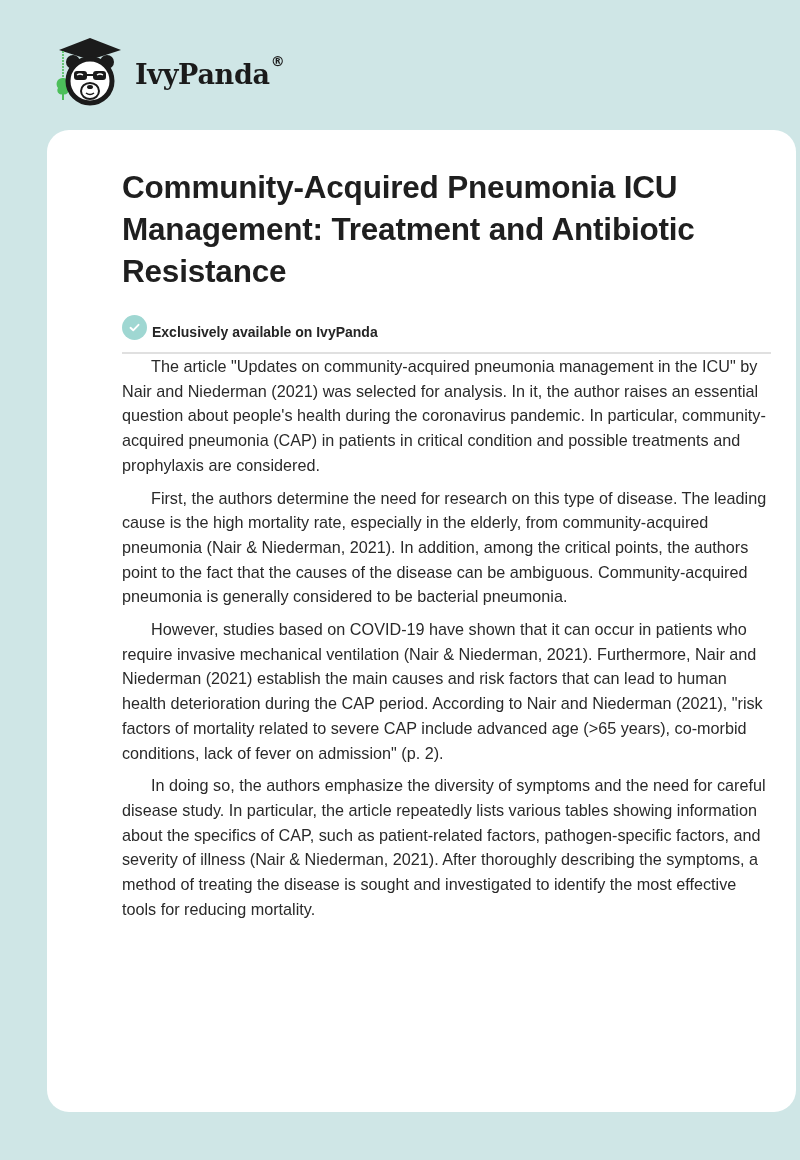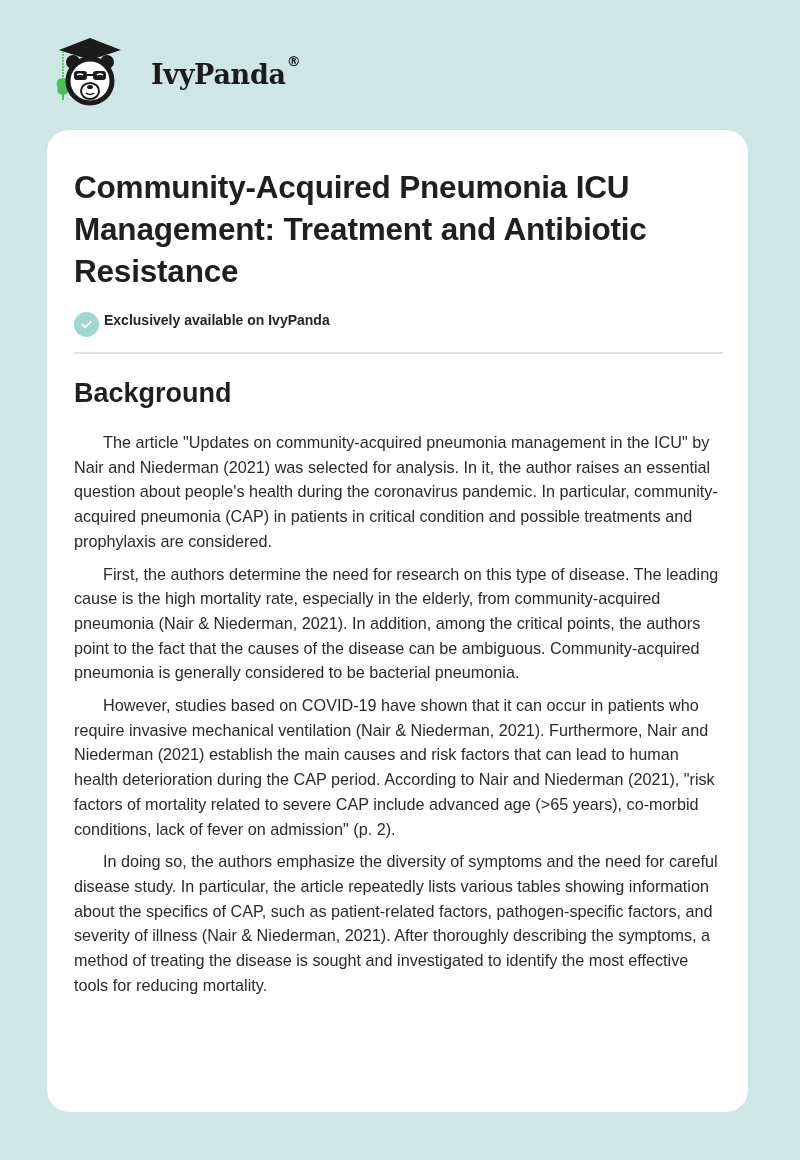--- a/index.html
+++ b/index.html
@@ -33,57 +33,58 @@
     .brand-logo {
       width: 82px;
       height: 72px;
       display: block;
     }
     .brand-name {
       font-family: "DejaVu Serif", serif;
       font-weight: bold;
       font-size: 27px;
       color: #1b1b1b;
-      margin-left: 20px;
+      margin-left: 4px;
       margin-top: 4px;
       letter-spacing: -0.3px;
     }
     .brand-reg {
       font-family: "DejaVu Sans", sans-serif;
       font-size: 14px;
       vertical-align: top;
       position: relative;
       top: -6px;
       margin-left: 1px;
       font-weight: bold;
     }
     .card {
       position: absolute;
       left: 47px;
       top: 130px;
       width: 701px;
       height: 982px;
       background: #ffffff;
       border-radius: 22px;
+      padding-left: 48px;
     }
     .card-inner {
       padding: 36px 25px 0 27px;
     }
     .essay-title {
       font-family: "Liberation Sans", sans-serif;
       font-weight: bold;
       font-size: 31.5px;
       line-height: 42px;
       color: #1f1f1f;
       margin: 0;
       letter-spacing: -0.2px;
     }
     .exclusive {
       display: flex;
-      align-items: flex-start;
+      align-items: flex-end;
       margin-top: 20px;
       height: 28px;
     }
     .check-badge {
       width: 25px;
       height: 25px;
       border-radius: 50%;
       background: #9fd7d2;
       display: flex;
       align-items: center;
@@ -162,20 +163,19 @@
         <svg width="13" height="13" viewBox="0 0 13 13" xmlns="http://www.w3.org/2000/svg">
           <path d="M2.5,6.8 L5.2,9.3 L10.5,3.8" stroke="#ffffff" stroke-width="1.9" fill="none" stroke-linecap="round" stroke-linejoin="round"></path>
         </svg>
       </span>
       <span class="exclusive-text">Exclusively available on IvyPanda</span>
     </div>
 
     <div class="divider"></div>
 
     <section>
-      <h2 class="section-heading">Background</h2>
       <p class="paragraph">The article "Updates on community-acquired pneumonia management in the ICU" by Nair and Niederman (2021) was selected for analysis. In it, the author raises an essential question about people's health during the coronavirus pandemic. In particular, community-acquired pneumonia (CAP) in patients in critical condition and possible treatments and prophylaxis are considered.</p>
       <p class="paragraph">First, the authors determine the need for research on this type of disease. The leading cause is the high mortality rate, especially in the elderly, from community-acquired pneumonia (Nair &amp; Niederman, 2021). In addition, among the critical points, the authors point to the fact that the causes of the disease can be ambiguous. Community-acquired pneumonia is generally considered to be bacterial pneumonia.</p>
       <p class="paragraph">However, studies based on COVID-19 have shown that it can occur in patients who require invasive mechanical ventilation (Nair &amp; Niederman, 2021). Furthermore, Nair and Niederman (2021) establish the main causes and risk factors that can lead to human health deterioration during the CAP period. According to Nair and Niederman (2021), "risk factors of mortality related to severe CAP include advanced age (&gt;65 years), co-morbid conditions, lack of fever on admission" (p. 2).</p>
       <p class="paragraph">In doing so, the authors emphasize the diversity of symptoms and the need for careful disease study. In particular, the article repeatedly lists various tables showing information about the specifics of CAP, such as patient-related factors, pathogen-specific factors, and severity of illness (Nair &amp; Niederman, 2021). After thoroughly describing the symptoms, a method of treating the disease is sought and investigated to identify the most effective tools for reducing mortality.</p>
     </section>
   </div>
 </main>
 
 </body></html>

